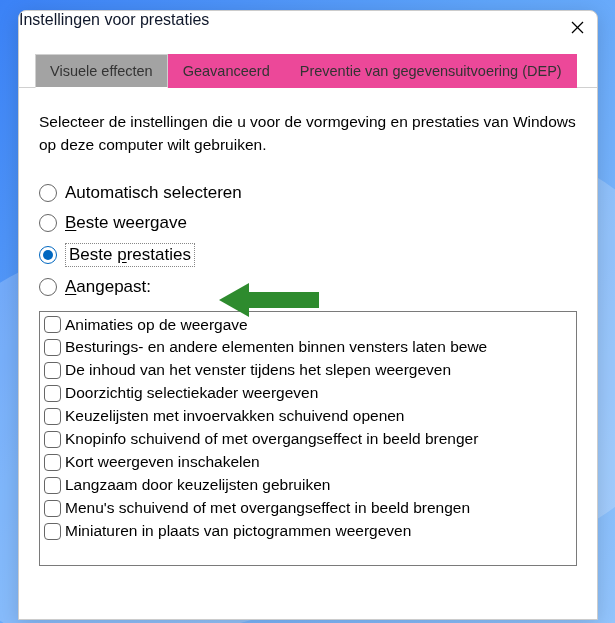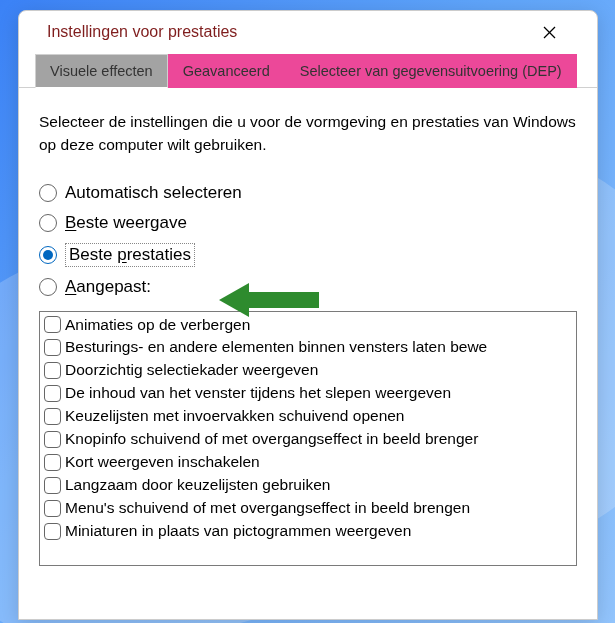--- a/index.html
+++ b/index.html
@@ -29,24 +29,23 @@
       height: 610px;
       background: #ffffff;
       border: 1px solid #cccccc;
       border-radius: 8px 8px 0 0;
       box-shadow: 0 4px 20px rgba(0,0,0,0.15);
       overflow: hidden;
     }
     .titlebar {
       height: 42px;
       display: flex;
-      align-items: center;
-      padding: 0 28px;
+      padding: 0 0;
       font-size: 16px;
-      color: #7f1d1d;
+      color: #0f172a;
     }
     .titlebar-title { flex: 1; }
     .close-btn {
       width: 40px;
       height: 32px;
       display: flex;
       align-items: center;
       justify-content: center;
       font-size: 17px;
       color: #000;
@@ -164,21 +163,21 @@
       <svg width="13" height="13" viewBox="0 0 13 13">
         <line x1="1" y1="1" x2="12" y2="12" stroke="#000" stroke-width="1.3"></line>
         <line x1="12" y1="1" x2="1" y2="12" stroke="#000" stroke-width="1.3"></line>
       </svg>
     </div>
   </div>
 
   <div class="tabs">
     <div class="tab active"><span>Visuele effecten</span></div>
     <div class="tab"><span>Geavanceerd</span></div>
-    <div class="tab"><span>Selecteer van gegevensuitvoering (DEP)</span></div>
+    <div class="tab"><span>Preventie van gegevensuitvoering (DEP)</span></div>
   </div>
 
   <div class="content">
     <div class="instruction">Selecteer de instellingen die u voor de vormgeving en prestaties van Windows op deze computer wilt gebruiken.</div>
 
     <div class="radio-group">
       <div class="radio-row">
         <span class="radio"></span>
         <span class="radio-label">Automatisch selecteren</span>
       </div>
@@ -192,33 +191,33 @@
       </div>
       <div class="radio-row">
         <span class="radio"></span>
         <span class="radio-label"><u>A</u>angepast:</span>
       </div>
     </div>
 
     <div class="listbox">
       <div class="check-row">
           <span class="checkbox"></span>
-          <span>Animaties op de verbergen</span>
+          <span>Animaties op de weergave</span>
         </div>
       <div class="check-row">
           <span class="checkbox"></span>
           <span>Besturings- en andere elementen binnen vensters laten bewe</span>
         </div>
       <div class="check-row">
           <span class="checkbox"></span>
+          <span>De inhoud van het venster tijdens het slepen weergeven</span>
+        </div>
+      <div class="check-row">
+          <span class="checkbox"></span>
           <span>Doorzichtig selectiekader weergeven</span>
-        </div>
-      <div class="check-row">
-          <span class="checkbox"></span>
-          <span>De inhoud van het venster tijdens het slepen weergeven</span>
         </div>
       <div class="check-row">
           <span class="checkbox"></span>
           <span>Keuzelijsten met invoervakken schuivend openen</span>
         </div>
       <div class="check-row">
           <span class="checkbox"></span>
           <span>Knopinfo schuivend of met overgangseffect in beeld brenger</span>
         </div>
       <div class="check-row">

